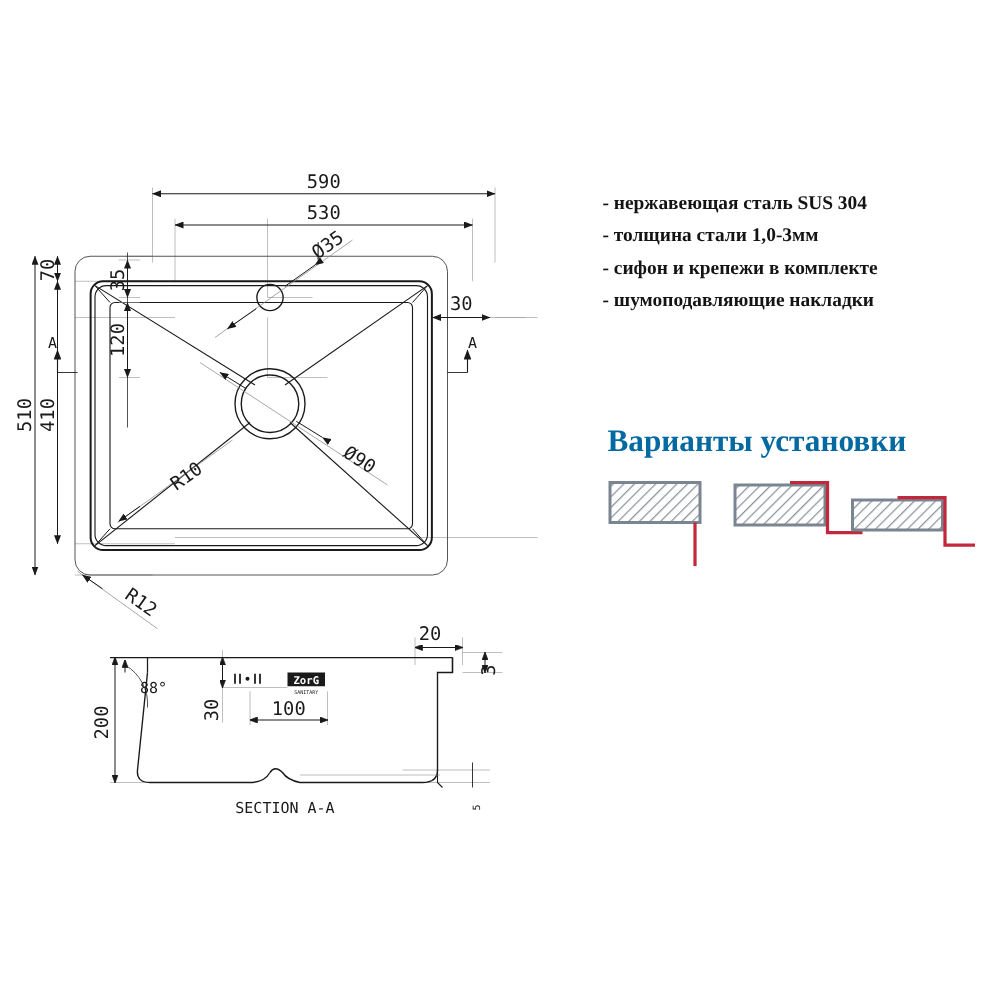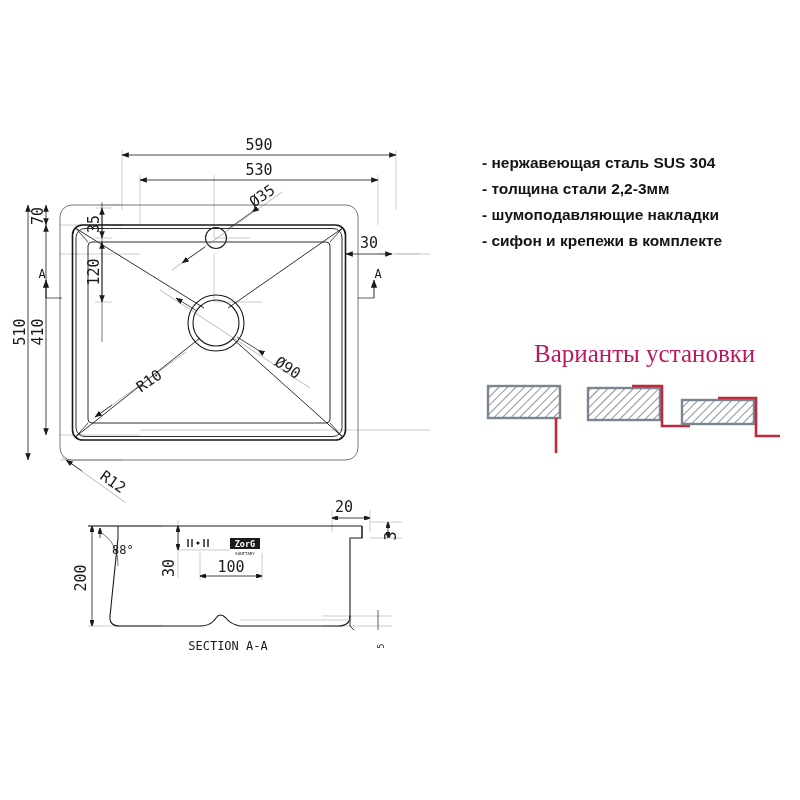--- a/index.html
+++ b/index.html
@@ -19,36 +19,35 @@
     letter-spacing:0px;
   }
   .dimtext.small{font-size:12px;}
   .dimtext.tiny{font-size:8px;}
   .speclist{
     position:absolute;
     left:482px;top:150px;
     width:300px;
   }
   .specline{
-    font-family:Liberation Sans, sans-serif;
+    font-family:Liberation Serif, serif;
     font-size:15.5px;
     font-weight:700;
     color:#141414;
     line-height:26px;
     white-space:nowrap;
   }
   .install-title{
     position:absolute;
     left:486px;top:340px;
     font-family:"Liberation Serif", serif;
     font-size:25px;
-    font-weight:400;
-    color:#be185d;
+    font-weight:700;
+    color:#0369a1;
     white-space:nowrap;
-    margin-left:48px;
   }
   .variants{
     position:absolute;
     left:482px;top:378px;
     width:300px;height:70px;
   }
 </style>
 </head>
 <body>
 
@@ -242,23 +241,23 @@
       <line x1="118" y1="41" x2="118" y2="49"></line>
       <line x1="122" y1="41" x2="122" y2="49"></line>
       <line x1="134" y1="41" x2="134" y2="49"></line>
       <line x1="138" y1="41" x2="138" y2="49"></line>
       <circle cx="128" cy="45" r="1.6" fill="#1a1a1a" stroke="none"></circle>
     </g>
   </svg>
 
   <div class="speclist">
     <div class="specline">- нержавеющая сталь SUS 304</div>
-    <div class="specline">- толщина стали 2,2-3мм</div>
+    <div class="specline">- толщина стали 1,0-3мм</div>
+    <div class="specline">- сифон и крепежи в комплекте</div>
     <div class="specline">- шумоподавляющие накладки</div>
-    <div class="specline">- сифон и крепежи в комплекте</div>
   </div>
 
   <div class="install-title">Варианты установки</div>
 
   <div class="variants">
     <svg width="300" height="75">
       <defs>
         <pattern id="hatch" width="6" height="6" patternTransform="rotate(45)" patternUnits="userSpaceOnUse">
           <line x1="0" y1="0" x2="0" y2="6" stroke="#8a939d" stroke-width="2"></line>
         </pattern>

